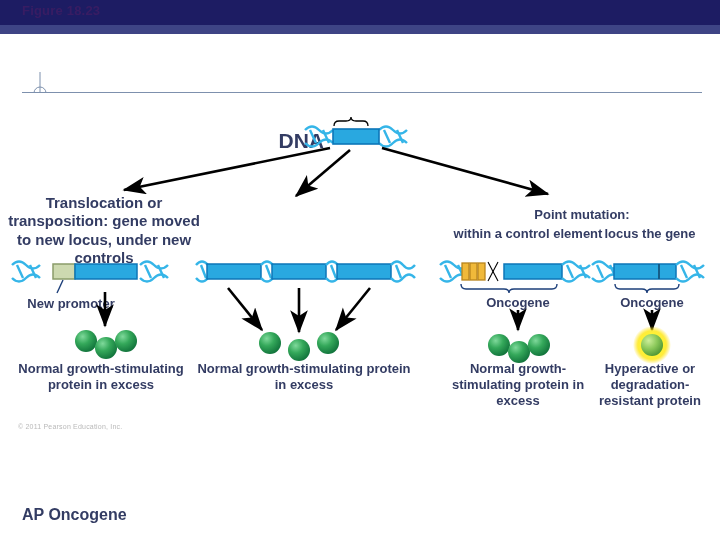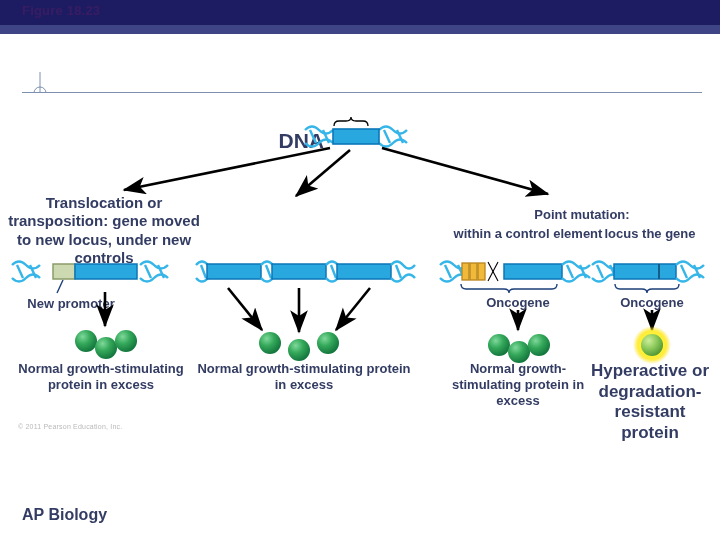--- a/index.html
+++ b/index.html
@@ -36,21 +36,21 @@
   .lbl-ctrl{left:432px;top:226px;width:152px;font-size:13px;margin-left:20px;}
   .lbl-within{left:588px;top:226px;width:124px;font-size:13px;}
 
   .lbl-newprom{left:12px;top:296px;width:118px;font-size:13px;}
   .lbl-onco1{left:450px;top:295px;width:136px;font-size:13px;}
   .lbl-onco2{left:590px;top:295px;width:124px;font-size:13px;}
 
   .cap1{left:10px;top:361px;width:182px;font-size:13px;}
   .cap2{left:194px;top:361px;width:220px;font-size:13px;}
   .cap3{left:444px;top:361px;width:148px;font-size:13px;}
-  .cap4{left:586px;top:361px;width:128px;font-size:17px;}
+  .cap4{left:586px;top:361px;width:128px;font-size:13px;}
 
   .copyright{
     position:absolute;left:18px;top:423px;
     font-size:7px;font-weight:normal;color:#b9b9b9;
     letter-spacing:.2px;text-align:left;width:260px;
   }
   .footer{
     position:absolute;left:22px;top:506px;
     font-size:16px;font-weight:bold;color:#333c63;text-align:left;width:220px;
   }
@@ -83,21 +83,21 @@
   <div class="txt lbl-newprom">New promoter</div>
   <div class="txt lbl-onco1">Oncogene</div>
   <div class="txt lbl-onco2">Oncogene</div>
 
   <div class="txt cap1">Normal growth-stimulating protein in excess</div>
   <div class="txt cap2">Normal growth-stimulating protein in excess</div>
   <div class="txt cap3">Normal growth-stimulating protein in excess</div>
   <div class="txt cap4">Hyperactive or degradation-resistant protein</div>
 
   <div class="copyright">© 2011 Pearson Education, Inc.</div>
-  <div class="footer">AP Biology</div>
+  <div class="footer">AP Oncogene</div>
 
   <svg class="layer" width="720" height="540" viewBox="0 0 720 540">
     <defs>
 
       <radialGradient id="gProt" cx="35%" cy="30%" r="75%">
         <stop offset="0%" stop-color="#7fd99b"></stop>
         <stop offset="45%" stop-color="#34a85a"></stop>
         <stop offset="100%" stop-color="#10713a"></stop>
       </radialGradient>
 

